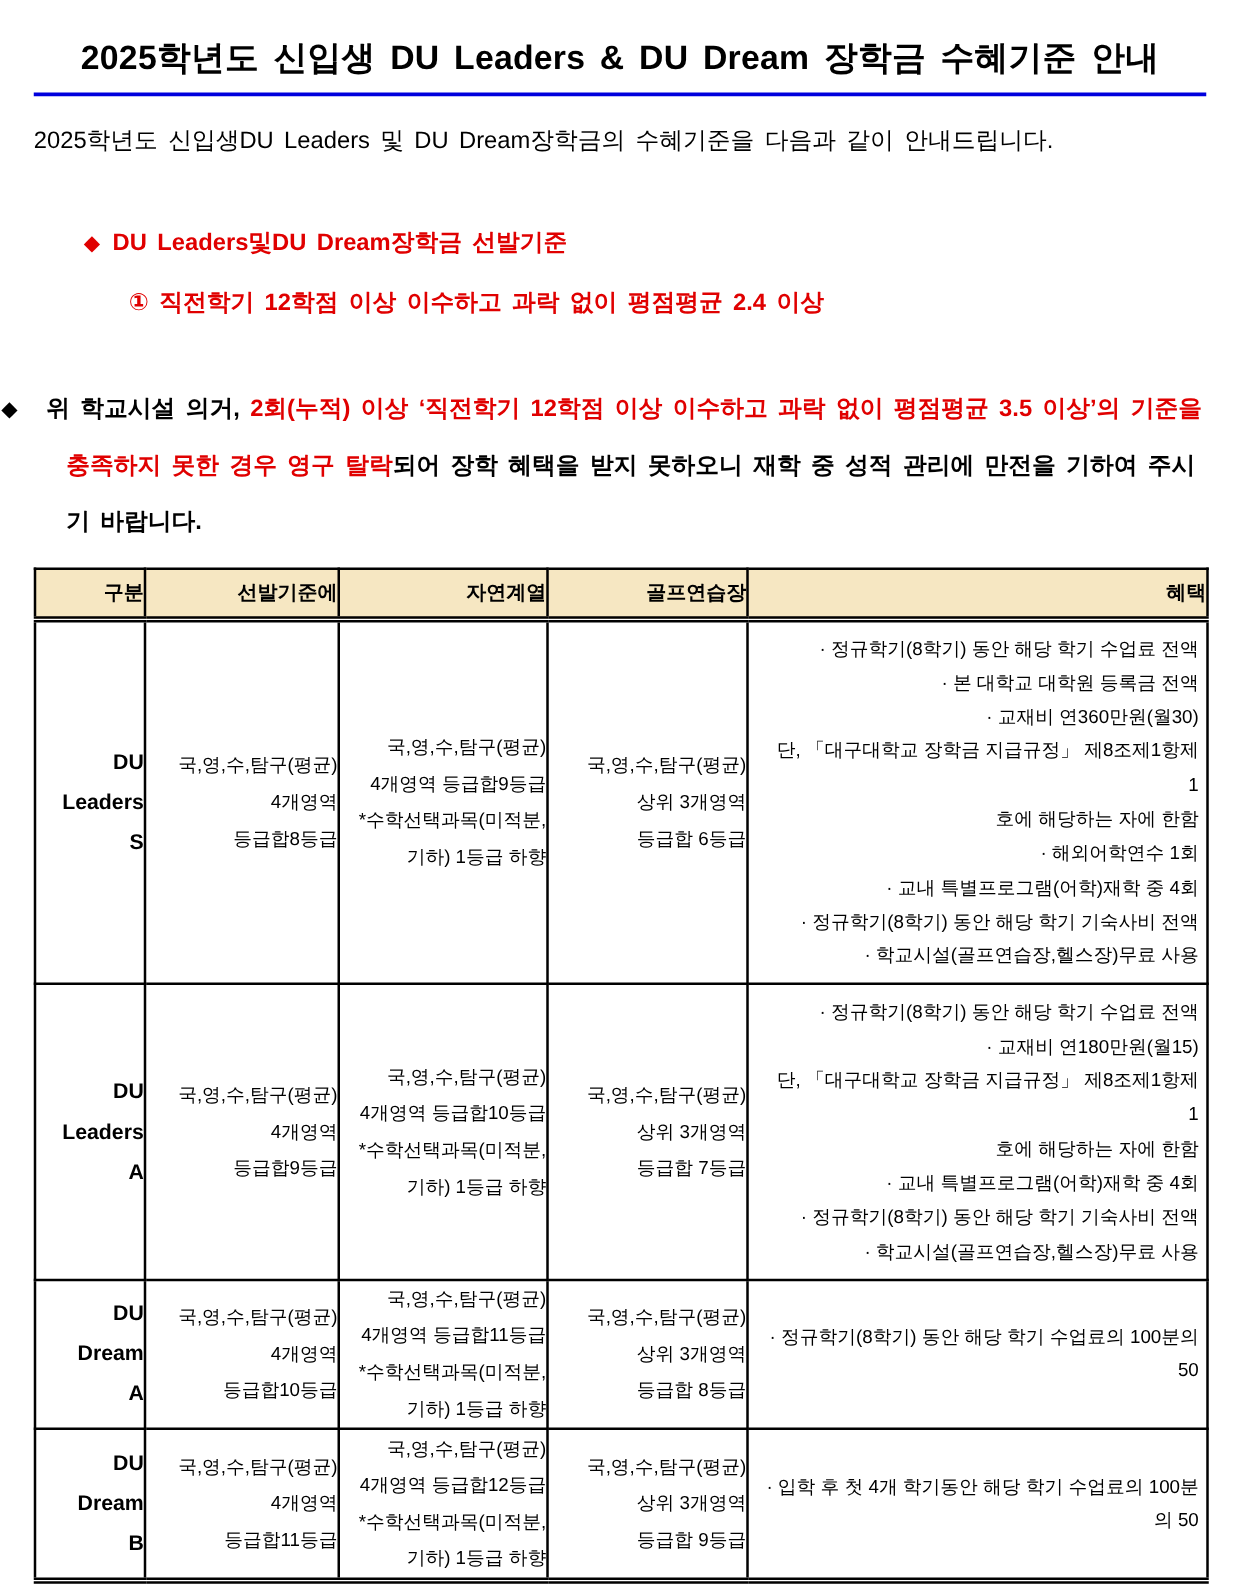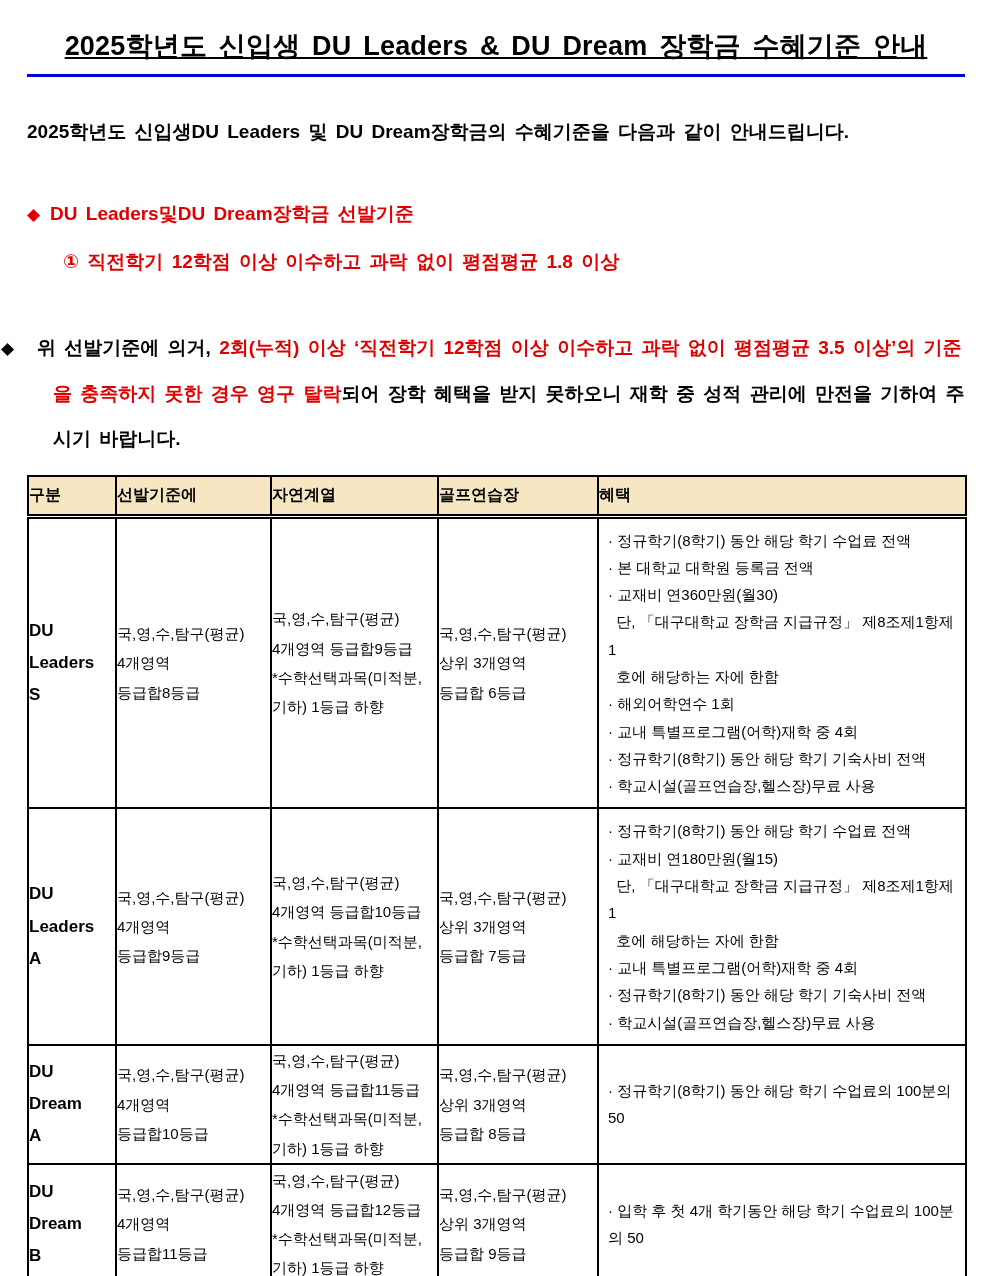--- a/index.html
+++ b/index.html
@@ -12,39 +12,39 @@
   html,body{background:#ffffff;}
   body{
     width:992px;height:1276px;
     font-family:"Liberation Sans","DejaVu Sans",sans-serif;
     color:var(--ink);
     overflow:hidden;
   }
   .page{padding:28px 27px 0 27px;}
 
   
-  .title-block{border-bottom:3px solid var(--blue);padding-bottom:10px;text-decoration:underline;}
+  .title-block{border-bottom:3px solid var(--blue);padding-bottom:10px;}
   .title-block h1{
     text-align:center;
     font-size:27px;
     font-weight:bold;
     letter-spacing:0.2px;
     word-spacing:4px;
   }
 
   
   .intro{
-    margin-top:42px;
+    margin-top:22px;
     font-size:19px;
-    font-weight:bold;
+    font-weight:normal;
     word-spacing:3px;
   }
 
   
-  .criteria{margin-top:56px;color:var(--red);font-weight:bold;}
+  .criteria{margin-top:56px;color:var(--red);font-weight:bold;margin-left:40px;}
   .criteria .sec-head{font-size:19px;word-spacing:3px;}
   .criteria .sec-item{
     margin-top:22px;
     margin-left:36px;
     font-size:19px;
     word-spacing:3px;
   }
   .diamond{display:inline-block;margin-right:10px;font-size:17px;}
 
   
@@ -62,21 +62,21 @@
   
   table.criteria-table{
     width:938px;
     margin-top:14px;
     border-collapse:collapse;
     table-layout:fixed;
   }
   .criteria-table td,.criteria-table th{
     border:2px solid #000;
     vertical-align:middle;
-    text-align:left;
+    text-align:right;
   }
   .criteria-table thead th{
     background:var(--header-bg);
     height:40px;
     font-size:16px;
     font-weight:bold;
     border-bottom:5px double #000;
   }
   .criteria-table tbody tr:last-child td{border-bottom:5px double #000;}
   .cell-name{
@@ -107,24 +107,24 @@
   <div class="title-block">
     <h1>2025학년도 신입생 DU Leaders &amp; DU Dream 장학금 수혜기준 안내</h1>
   </div>
 
   <p class="intro">2025학년도 신입생DU Leaders 및 DU Dream장학금의 수혜기준을 다음과 같이 안내드립니다.</p>
 
   <div class="criteria">
     <div class="sec-head">
       <span class="diamond">◆</span><span>DU Leaders및DU Dream장학금 선발기준</span>
     </div>
-    <div class="sec-item">① 직전학기 12학점 이상 이수하고 과락 없이 평점평균 1.8 이상</div>
+    <div class="sec-item">① 직전학기 12학점 이상 이수하고 과락 없이 평점평균 2.4 이상</div>
   </div>
 
-  <p class="notice"><span class="diamond">◆</span><span>위 선발기준에 의거, </span><span class="red-text">2회(누적) 이상 ‘직전학기 12학점 이상 이수하고 과락 없이 평점평균 3.5 이상’의 기준을 충족하지 못한 경우 영구 탈락</span><span>되어 장학 혜택을 받지 못하오니 재학 중 성적 관리에 만전을 기하여 주시기 바랍니다.</span></p>
+  <p class="notice"><span class="diamond">◆</span><span>위 학교시설 의거, </span><span class="red-text">2회(누적) 이상 ‘직전학기 12학점 이상 이수하고 과락 없이 평점평균 3.5 이상’의 기준을 충족하지 못한 경우 영구 탈락</span><span>되어 장학 혜택을 받지 못하오니 재학 중 성적 관리에 만전을 기하여 주시기 바랍니다.</span></p>
 
   <table class="criteria-table">
     <colgroup>
       <col style="width:88px">
       <col style="width:155px">
       <col style="width:167px">
       <col style="width:160px">
       <col style="width:368px">
     </colgroup>
     <thead>

